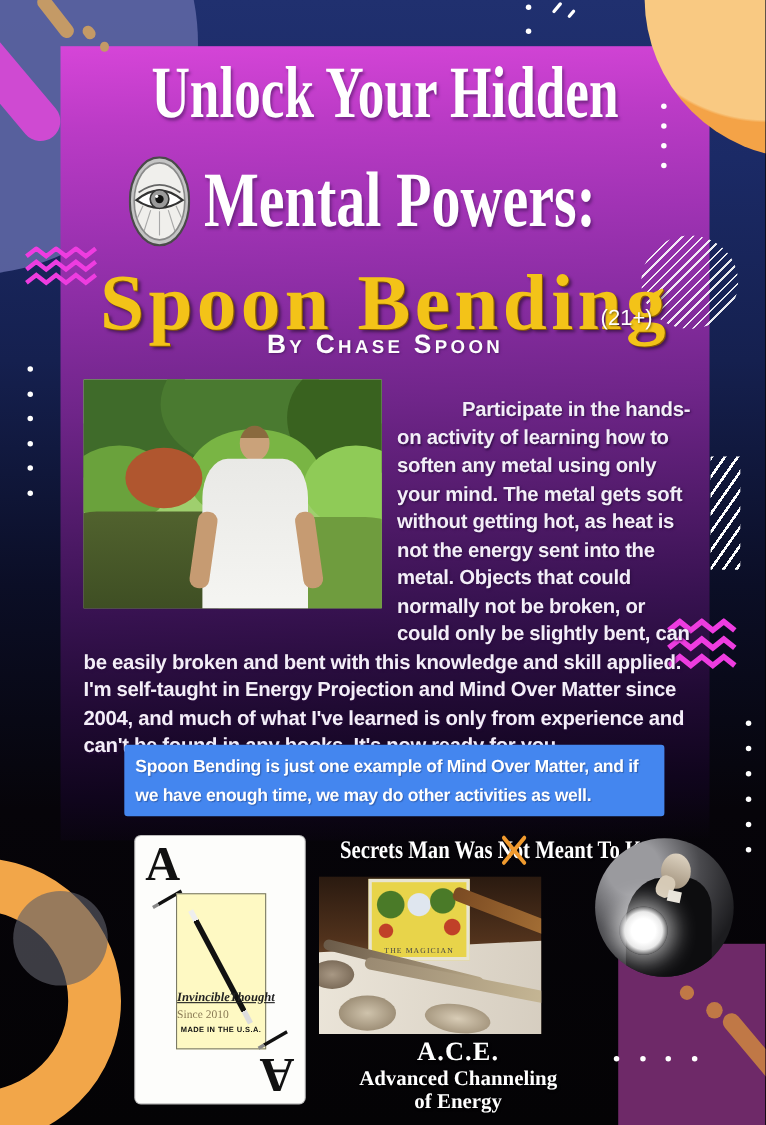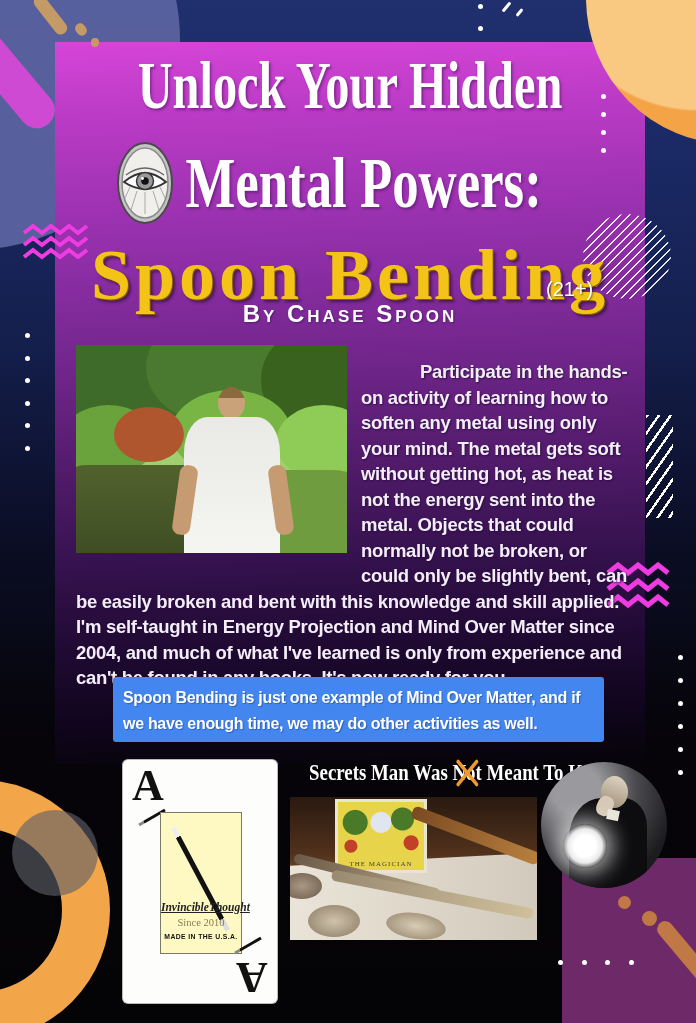--- a/index.html
+++ b/index.html
@@ -74,33 +74,33 @@
   .card .mini-wand{position:absolute;width:30px;height:3px;background:linear-gradient(90deg,#888 0 20%,#111 20% 100%);transform:rotate(-30deg);}
   .card .mw1{left:14px;top:56px;}
   .card .mw2{left:110px;top:184px;transform:rotate(-30deg);}
   .inner-box{position:absolute;left:37px;top:52px;width:80px;height:140px;background:#fef9c3;
     border:1px solid #7a7a66;}
   .wand{position:absolute;left:37px;top:8px;width:5px;height:116px;transform:rotate(-28deg);
     background:linear-gradient(180deg,#eee 0 9%,#111 9% 89%,#ddd 89%);}
   .brand{position:absolute;left:0;top:88px;width:100%;text-align:center;
     font-family:"Liberation Serif",serif;font-style:italic;font-weight:bold;font-size:11.5px;
     color:#222;text-decoration:underline;}
-  .since{position:absolute;left:0;top:104px;width:100%;text-align:center;
+  .since{position:absolute;left:0;top:104px;width:100%;text-align:left;
     font-family:"Liberation Serif",serif;font-size:10.5px;color:#8a7a55;}
   .made{position:absolute;left:0;top:120px;width:100%;text-align:center;
     font-size:6.8px;font-weight:bold;color:#111;letter-spacing:.4px;}
   .secrets{left:283px;top:760px;width:290px;text-align:center;z-index:6;color:#fff;
     font-family:"Liberation Serif",serif;font-weight:bold;font-size:23px;
     transform:scaleX(.82);text-shadow:1px 1px 2px #000;white-space:nowrap;}
   .struck{position:relative;display:inline-block;}
   .struck::before,.struck::after{content:"";position:absolute;left:50%;top:50%;width:36px;height:4px;
     background:#f09a2e;border-radius:2px;}
   .struck::before{transform:translate(-50%,-50%) rotate(45deg);}
   .struck::after{transform:translate(-50%,-50%) rotate(-45deg);}
-  .spoons{left:290px;top:797px;width:247px;height:143px;z-index:6;overflow:hidden;
+  .spoons{left:290px;top:797px;width:202px;height:143px;z-index:6;overflow:hidden;
     background:linear-gradient(180deg,#2a1a10 0%,#51321c 40%,#6a4a2e 55%);}
   .cloth{position:absolute;left:-10px;top:62px;width:280px;height:90px;
     background:linear-gradient(100deg,#ece6da,#cfc6b8);transform:rotate(-3deg);}
   .tarot{position:absolute;left:45px;top:2px;width:92px;height:74px;background:#e8d44a;
     border:3px solid #e8e4d0;box-sizing:border-box;
     background-image:radial-gradient(circle at 20% 30%,#4a7a28 0 12px,transparent 13px),
       radial-gradient(circle at 75% 25%,#4a7a28 0 11px,transparent 12px),
       radial-gradient(circle at 85% 60%,#c04028 0 7px,transparent 8px),
       radial-gradient(circle at 15% 65%,#c04028 0 6px,transparent 7px),
       radial-gradient(circle at 50% 30%,#dfe6ef 0 10px,transparent 11px);}
@@ -238,20 +238,25 @@
       <div class="tarot-label">THE MAGICIAN</div>
     </div>
     <div class="spoon-bar sb3"></div>
     <div class="spoon-bar sb1"></div>
     <div class="spoon-bar sb2"></div>
     <div class="bowl bw1"></div>
     <div class="bowl bw2"></div>
     <div class="bowl bw3"></div>
   </div>
 
+  <div class="abs ace">
+    <div class="abbr">A.C.E.</div>
+    <div class="l">Advanced Channeling</div>
+    <div class="l">of Energy</div>
+  </div>
 
   <div class="abs tesla">
     <div class="t t-body"></div>
     <div class="t t-head"></div>
     <div class="t t-hand"></div>
     <div class="t t-collar"></div>
     <div class="t t-orb"></div>
   </div>
 
 <span class="dot" style="left: 478px; top: 4px;"></span>

